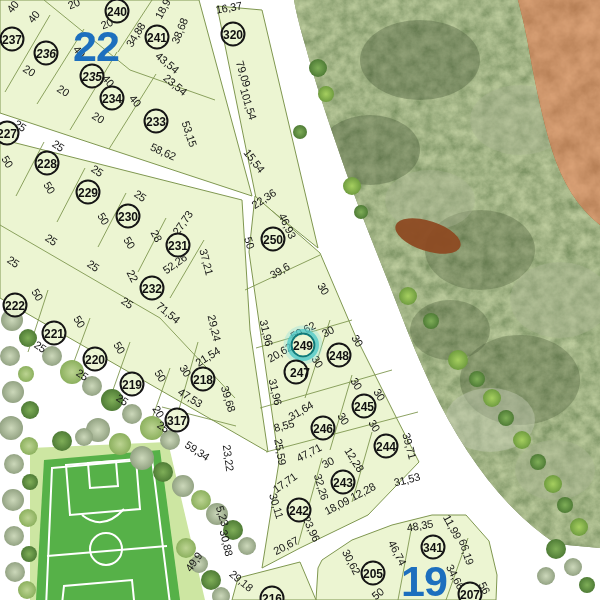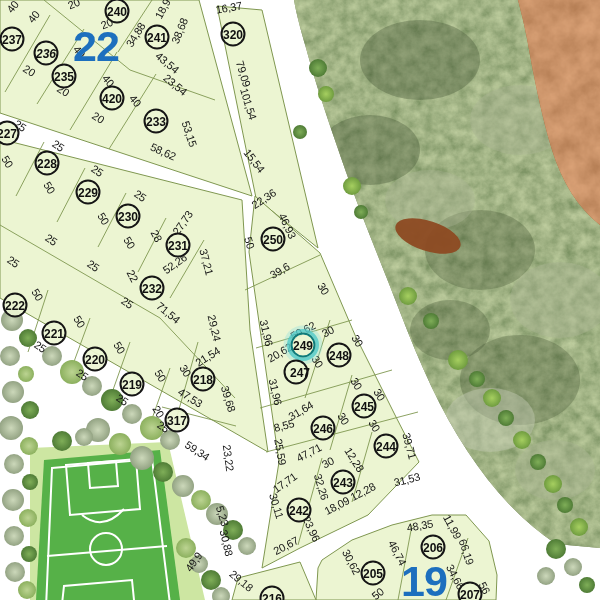--- a/index.html
+++ b/index.html
@@ -290,22 +290,22 @@
       <div class="dim" style="left: 420px; top: 526px; transform: translate(-50%, -50%) rotate(-10deg);">48,35</div>
       <div class="dim" style="left: 397px; top: 553px; transform: translate(-50%, -50%) rotate(62deg);">46,74</div>
       <div class="dim" style="left: 452px; top: 527px; transform: translate(-50%, -50%) rotate(62deg);">11,99</div>
       <div class="dim" style="left: 466px; top: 552px; transform: translate(-50%, -50%) rotate(72deg);">66,19</div>
       <div class="dim" style="left: 455px; top: 577px; transform: translate(-50%, -50%) rotate(62deg);">34,66</div>
       <div class="dim" style="left: 351px; top: 562px; transform: translate(-50%, -50%) rotate(62deg);">30,62</div>
       <div class="dim" style="left: 378px; top: 594px; transform: translate(-50%, -50%) rotate(-40deg);">50</div>
       <div class="dim" style="left: 484px; top: 588px; transform: translate(-50%, -50%) rotate(62deg);">56</div>
       <div class="lot" style="left: 12px; top: 39px; transform: translate(-50%, -50%);">237</div>
       <div class="lot" style="left: 46px; top: 53px; transform: translate(-50%, -50%); font-style: italic;">236</div>
-      <div class="lot" style="left: 64px; top: 76px; transform: translate(-50%, -50%);">235</div>
-      <div class="lot" style="left: 112px; top: 98px; transform: translate(-50%, -50%);">420</div>
+      <div class="lot" style="left: 92px; top: 76px; transform: translate(-50%, -50%); font-style: italic;">235</div>
+      <div class="lot" style="left: 112px; top: 98px; transform: translate(-50%, -50%);">234</div>
       <div class="lot" style="left: 117px; top: 11px; transform: translate(-50%, -50%); text-align: right;">240</div>
       <div class="lot" style="left: 157px; top: 37px; transform: translate(-50%, -50%);">241</div>
       <div class="lot" style="left: 156px; top: 121px; transform: translate(-50%, -50%);">233</div>
       <div class="lot" style="left: 233px; top: 34px; transform: translate(-50%, -50%);">320</div>
       <div class="lot" style="left: 7px; top: 133px; transform: translate(-50%, -50%);">227</div>
       <div class="lot" style="left: 47px; top: 163px; transform: translate(-50%, -50%);">228</div>
       <div class="lot" style="left: 88px; top: 192px; transform: translate(-50%, -50%);">229</div>
       <div class="lot" style="left: 128px; top: 216px; transform: translate(-50%, -50%);">230</div>
       <div class="lot" style="left: 178px; top: 245px; transform: translate(-50%, -50%);">231</div>
       <div class="lot" style="left: 152px; top: 288px; transform: translate(-50%, -50%);">232</div>
@@ -318,19 +318,19 @@
       <div class="lot" style="left: 273px; top: 239px; transform: translate(-50%, -50%);">250</div>
       <div class="lot sel" style="left: 303px; top: 302px; transform: translate(-50%, -50%); margin-top: 43px;">249</div>
       <div class="lot" style="left: 339px; top: 355px; transform: translate(-50%, -50%);">248</div>
       <div class="lot" style="left: 296px; top: 372px; transform: translate(-50%, -50%); padding-left: 8px;">247</div>
       <div class="lot" style="left: 364px; top: 406px; transform: translate(-50%, -50%);">245</div>
       <div class="lot" style="left: 323px; top: 428px; transform: translate(-50%, -50%);">246</div>
       <div class="lot" style="left: 386px; top: 446px; transform: translate(-50%, -50%);">244</div>
       <div class="lot" style="left: 343px; top: 482px; transform: translate(-50%, -50%);">243</div>
       <div class="lot" style="left: 299px; top: 510px; transform: translate(-50%, -50%);">242</div>
       <div class="lot" style="left: 373px; top: 573px; transform: translate(-50%, -50%);">205</div>
-      <div class="lot" style="left: 433px; top: 547px; transform: translate(-50%, -50%);">206</div>
+      <div class="lot" style="left: 433px; top: 547px; transform: translate(-50%, -50%);">341</div>
       <div class="lot" style="left: 272px; top: 598px; transform: translate(-50%, -50%);">216</div>
       <div class="lot" style="left: 470px; top: 594px; transform: translate(-50%, -50%);">207</div>
       <div class="blk" style="left: 96px; top: 46px; transform: translate(-50%, -50%);">22</div>
       <div class="blk" style="left: 424px; top: 581px; transform: translate(-50%, -50%);">19</div>
     </div>
 </div>
 
 </body></html>

